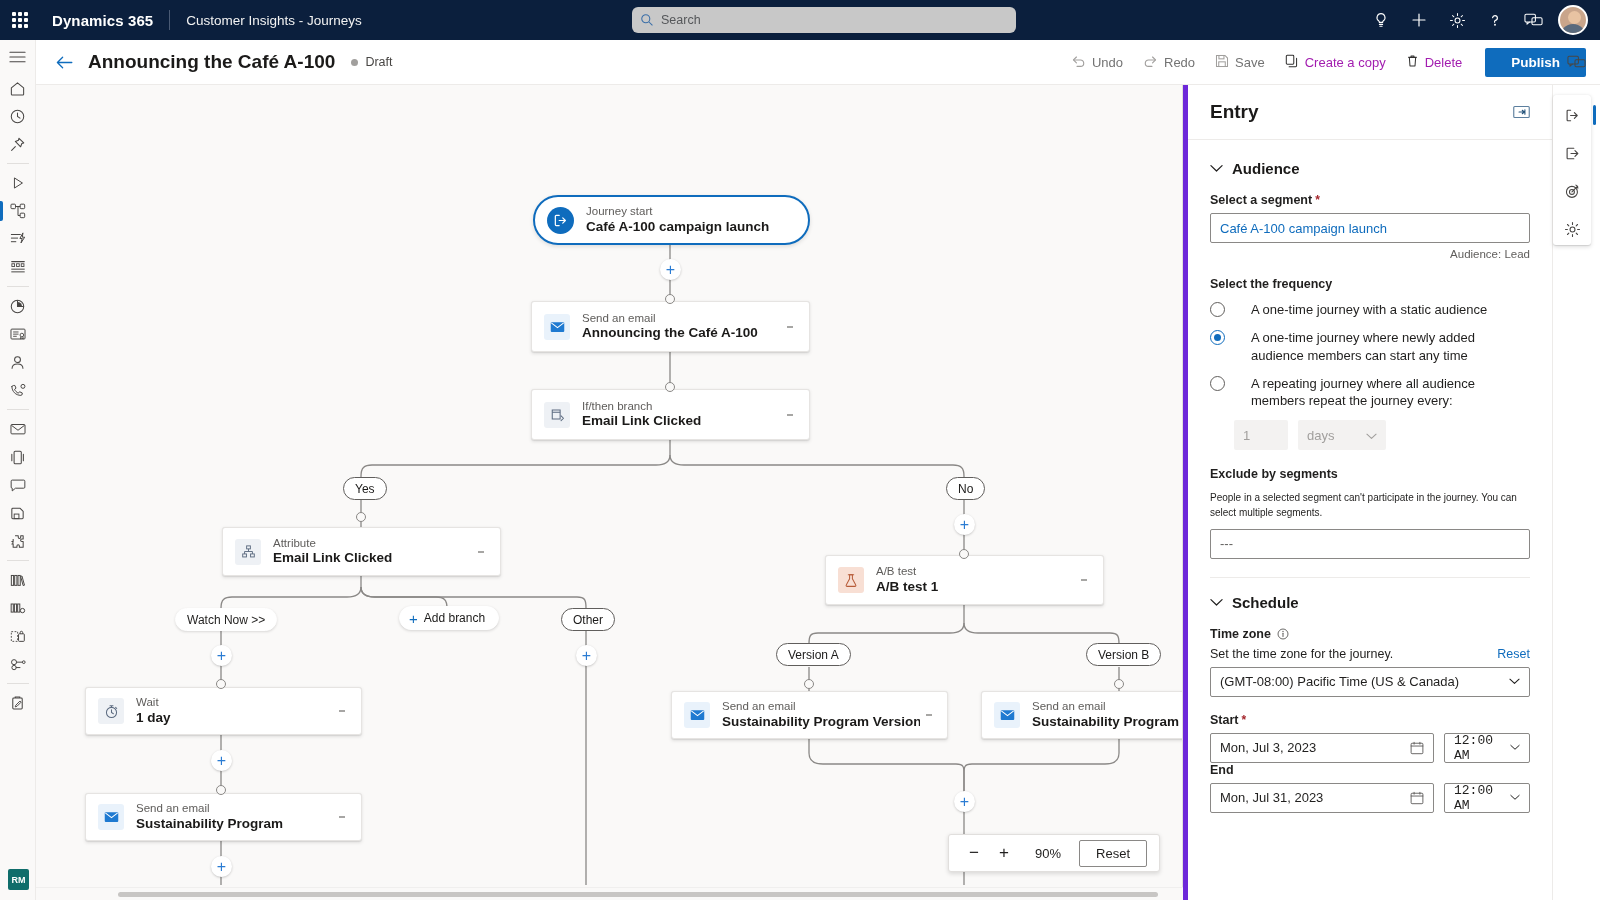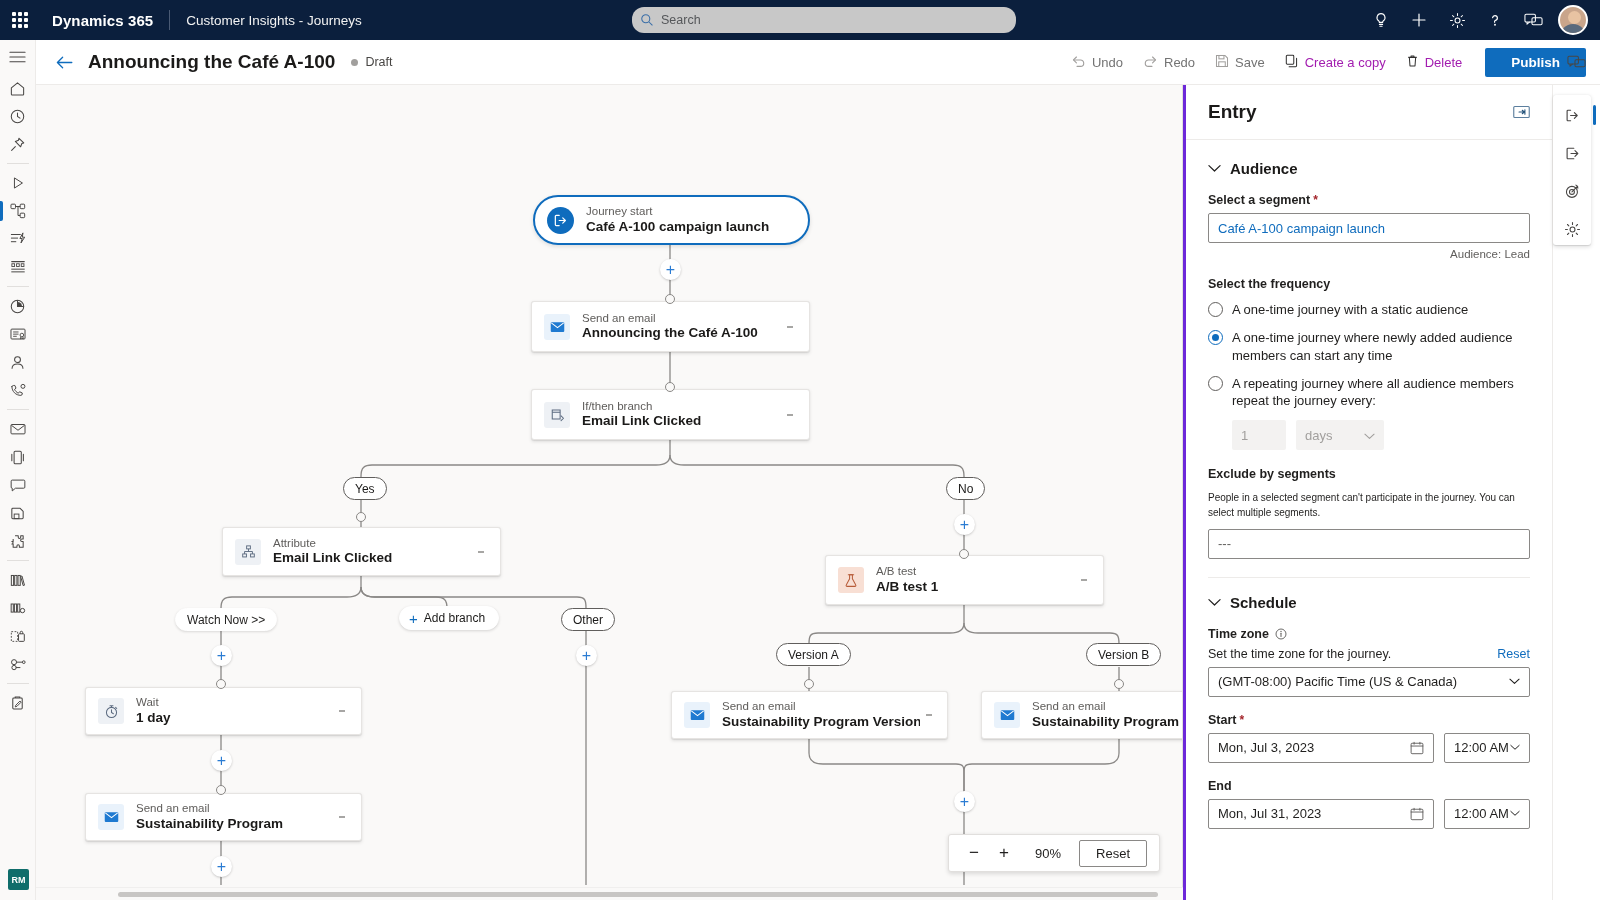--- a/index.html
+++ b/index.html
@@ -25,21 +25,21 @@
   .waffle-grid { display: grid; grid-template-columns: repeat(3, 4px); grid-gap: 2px; }
   .waffle-grid i { width: 4px; height: 4px; background: #ffffff; border-radius: 1px; display: block; }
   #brand {
     font-size: 15px; font-weight: bold; letter-spacing: .1px; margin-left: 12px; white-space: nowrap;
   }
   #brand-div { width: 1px; height: 20px; background: #4a5a74; margin: 0 16px; }
   #app-name { font-size: 13.5px; font-weight: normal; color: #f3f3f3; white-space: nowrap; }
   #suite-search {
     position: absolute; left: 632px; top: 7px; width: 384px; height: 26px;
     background: #c8c8c8; display: flex; align-items: center; padding: 0 8px;
-    border-radius: 12px;
+    border-radius: 6px;
   }
   #suite-search .sicon { margin-right: 7px; display:flex; }
   #suite-search .stext { font-size: 12.5px; color: #55575a; }
   #suite-right {
     position: absolute; right: 8px; top: 0; height: 40px; display: flex; align-items: center; gap: 0;
   }
   .sbtn {
     width: 38px; height: 40px; display: flex; align-items: center; justify-content: center; cursor: pointer;
   }
   #avatar {
@@ -165,21 +165,21 @@
   #hscroll {
     position: absolute; left: 36px; bottom: 0; width: 1147px; height: 13px;
     background: #faf9f8; border-top: 1px solid #f0efee;
   }
   #hscroll .thumb { position:absolute; left: 82px; top: 4px; width: 1040px; height: 5px;
     background: #c8c6c4; border-radius: 3px; cursor: pointer; }
 
   
   #panel {
     position: absolute; right: 48px; top: 85px; width: 369px; height: 815px;
-    background: #ffffff; border-left: 3px solid #6d28d9;
+    background: #ffffff; border-left: 5px solid #6d28d9;
   }
   #panel-head {
     height: 55px; display: flex; align-items: center; padding: 0 22px;
     border-bottom: 1px solid #edebe9;
   }
   #panel-title { font-size: 19px; font-weight: bold; color: #1b1a19; }
   #panel-collapse { margin-left: auto; cursor: pointer; display:flex; }
   #panel-body { padding: 20px 22px 0 22px; height: 760px; overflow: hidden; }
 
   .sect-head {
@@ -192,21 +192,21 @@
   .req { color: #a4262c; font-size: 12px; }
   .txtbox {
     height: 30px; border: 1px solid #8a8886; border-radius: 2px; background: #fff;
     display: flex; align-items: center; padding: 0 9px; font-size: 13px; cursor: text;
   }
   .txtbox.linkval { color: #0f6cbd; }
   .txtbox.muted { color: #605e5c; }
   .helper-right { font-size: 11.5px; color: #605e5c; text-align: right; margin-top: 5px; }
   .grouplabel { font-size: 12.5px; font-weight: bold; color: #201f1e; margin: 17px 0 10px; }
 
-  .radio-row { display: flex; align-items: flex-start; gap: 9px; margin-bottom: 11px; cursor: pointer; }
+  .radio-row { display: flex; align-items: flex-start; gap: 26px; margin-bottom: 11px; cursor: pointer; }
   .radio {
     width: 15px; height: 15px; border-radius: 50%; border: 1.3px solid #605e5c; flex: none;
     margin-top: 1px; background: #fff; position: relative;
   }
   .radio.on { border-color: #0f6cbd; border-width: 1.4px; }
   .radio.on::after {
     content:""; position: absolute; left: 3px; top: 3px; width: 7px; height: 7px;
     border-radius: 50%; background: #0f6cbd;
   }
   .radio-lbl { font-size: 13px; color: #201f1e; line-height: 1.33; }
@@ -227,21 +227,21 @@
   .tzrow { display:flex; align-items:center; margin-bottom: 6px; }
   .tzrow .tz-desc { font-size: 12.5px; color:#201f1e; }
   .tzrow .tz-reset { margin-left:auto; font-size: 12.5px; color:#0f6cbd; cursor:pointer; }
   .selbox {
     height: 30px; border: 1px solid #8a8886; border-radius: 2px; background: #fff;
     display: flex; align-items: center; padding: 0 9px; font-size: 13px; cursor: pointer;
   }
   .selbox .chev { margin-left: auto; display:flex; color:#201f1e; }
   .dt-row { display: flex; gap: 10px; }
   .dt-date { flex: 1 1 auto; }
-  .dt-time { width: 86px; }
+  .dt-time { width: 86px; font-family: Liberation Mono, monospace; }
 
   
   #prail {
     position: absolute; right: 0; top: 85px; width: 48px; height: 815px;
     background: #ffffff; border-left: 1px solid #edebe9;
   }
   #prail-card {
     position: absolute; left: 0px; top: 10px; width: 38px; height: 150px;
     background: #ffffff; border-radius: 3px;
     box-shadow: 0 1.6px 4px rgba(0,0,0,.13), 0 .3px .9px rgba(0,0,0,.1);
@@ -899,21 +899,21 @@
       <div class="selbox dt-time">
         <span>12:00 AM</span>
         <span class="chev">
           <svg width="10" height="7" viewBox="0 0 12 7">
               <path d="M1 1l5 4.6L11 1" fill="none" stroke="#201f1e" stroke-width="1.2" stroke-linecap="round" stroke-linejoin="round"></path>
             </svg>
         </span>
       </div>
     </div>
 
-    <div class="fld-label" style="margin-top:16px;">
+    <div class="fld-label" style="">
       <span>End</span>
     </div>
     <div class="dt-row">
       <div class="txtbox dt-date">
         <span>Mon, Jul 31, 2023</span>
         <span style="margin-left:auto;display:flex;">
           <svg width="14" height="14" viewBox="0 0 15 15">
               <rect x="1.2" y="2.4" width="12.6" height="11.2" rx="1" fill="none" stroke="#605e5c" stroke-width="1"></rect>
               <path d="M1.2 5.4h12.6M4.4 1.4v2M10.6 1.4v2" stroke="#605e5c" stroke-width="1" stroke-linecap="round"></path>
             </svg>

